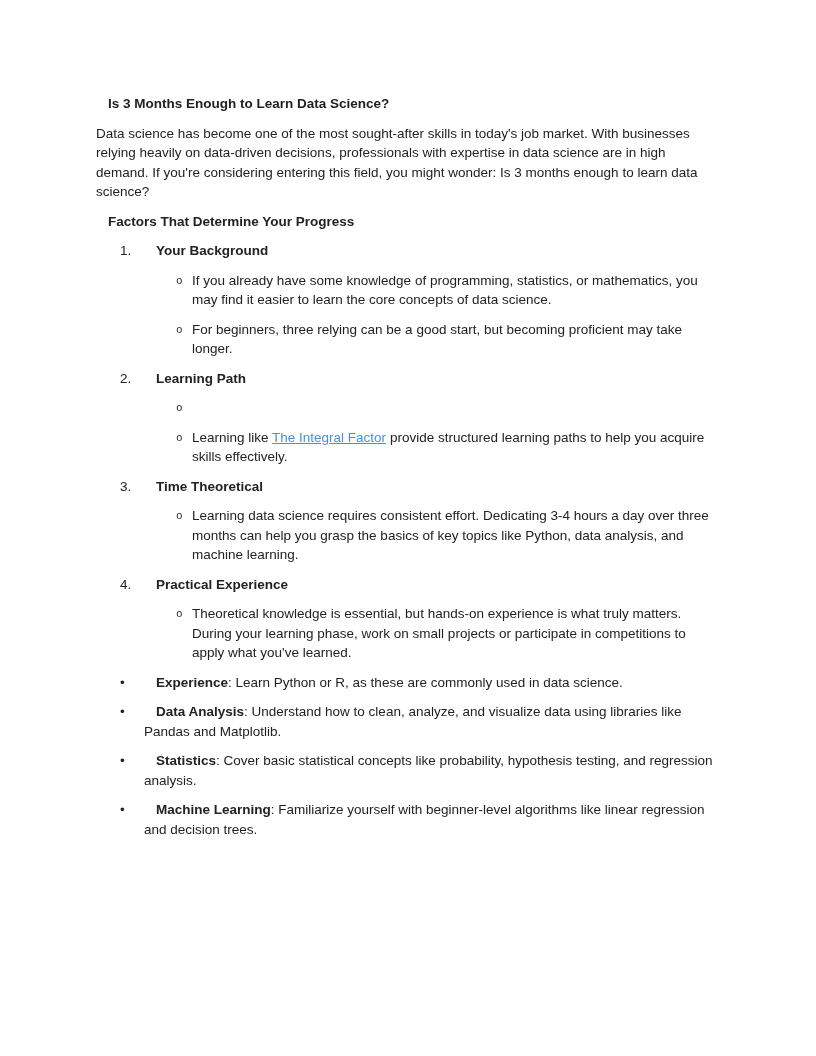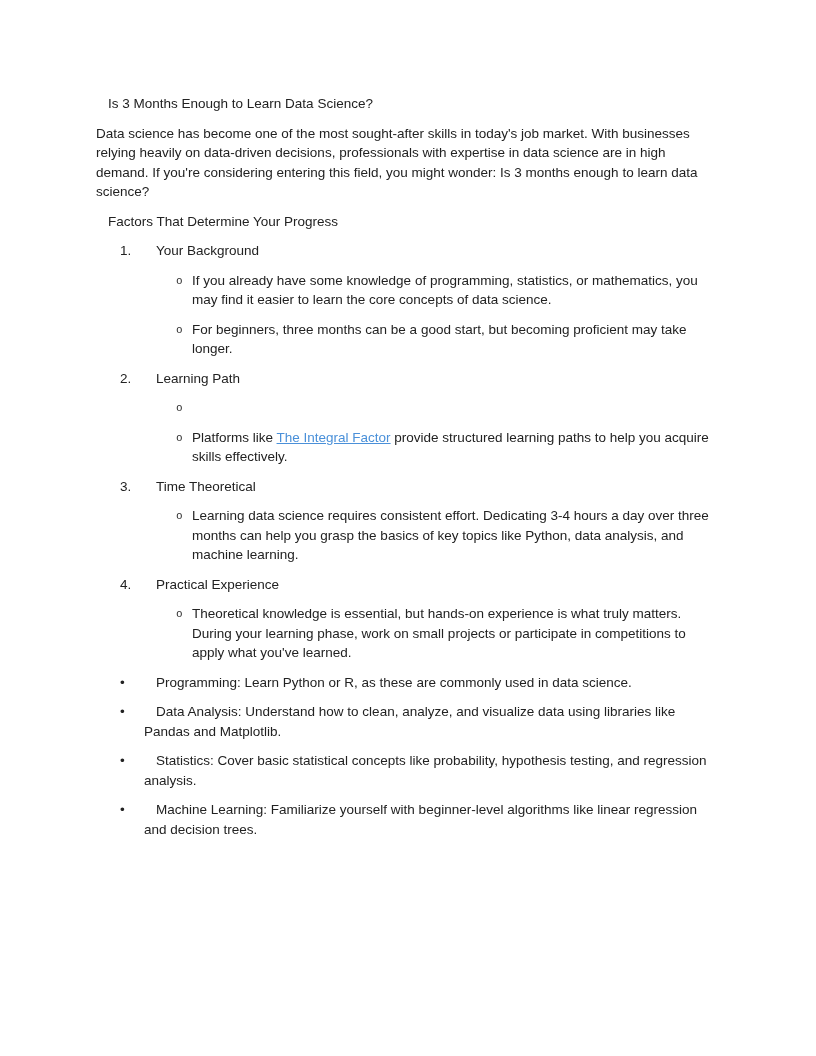--- a/index.html
+++ b/index.html
@@ -14,21 +14,21 @@
     position: absolute;
     left: 96px;
     top: 94px;
     width: 624px;
     font-family: "Liberation Sans", sans-serif;
     font-size: 13.5px;
     line-height: 19.5px;
     color: #222222;
   }
   p { margin: 0 0 10px 0; }
-  .bold { font-weight: 400; padding-left: 12px; }
+  .bold { font-weight: 700; padding-left: 12px; }
 
   .num-item { display: flex; margin: 0 0 10px 0; }
   .num { flex: 0 0 auto; width: 24px; margin-left: 24px; }
 
   .sub-item { display: flex; margin: 0 0 10px 0; }
   .sub-marker {
     flex: 0 0 auto;
     width: 16px;
     margin-left: 80px;
     font-family: "DejaVu Sans Mono", monospace;
@@ -60,33 +60,33 @@
     <div class="num-item">
       <span class="num">1.</span>
       <span class="bold">Your Background</span>
     </div>
     <div class="sub-item">
       <span class="sub-marker">o</span>
       <span class="sub-text">If you already have some knowledge of programming, statistics, or mathematics, you may find it easier to learn the core concepts of data science.</span>
     </div>
     <div class="sub-item">
       <span class="sub-marker">o</span>
-      <span class="sub-text">For beginners, three months can be a good start, but becoming proficient may take longer.</span>
+      <span class="sub-text">For beginners, three relying can be a good start, but becoming proficient may take longer.</span>
     </div>
 
     <div class="num-item">
       <span class="num">2.</span>
       <span class="bold">Learning Path</span>
     </div>
     <div class="sub-item">
       <span class="sub-marker">o</span>
     </div>
     <div class="sub-item">
       <span class="sub-marker">o</span>
-      <span class="sub-text"><span>Platforms like </span><a href="#" class="link link-light">The Integral Factor</a><span> provide structured learning paths to help you acquire skills effectively.</span></span>
+      <span class="sub-text"><span>Learning like </span><a href="#" class="link link-light">The Integral Factor</a><span> provide structured learning paths to help you acquire skills effectively.</span></span>
     </div>
 
     <div class="num-item">
       <span class="num">3.</span>
       <span class="bold">Time Theoretical</span>
     </div>
     <div class="sub-item">
       <span class="sub-marker">o</span>
       <span class="sub-text">Learning data science requires consistent effort. Dedicating 3-4 hours a day over three months can help you grasp the basics of key topics like Python, data analysis, and machine learning.</span>
     </div>
@@ -96,21 +96,21 @@
       <span class="bold">Practical Experience</span>
     </div>
     <div class="sub-item">
       <span class="sub-marker">o</span>
       <span class="sub-text">Theoretical knowledge is essential, but hands-on experience is what truly matters. During your learning phase, work on small projects or participate in competitions to apply what you've learned.</span>
     </div>
 
 
     <div class="bullet-item">
       <span class="bullet-marker">•</span>
-      <span class="sub-text"><span class="bold">Programming</span><span>: Learn Python or R, as these are commonly used in data science.</span></span>
+      <span class="sub-text"><span class="bold">Experience</span><span>: Learn Python or R, as these are commonly used in data science.</span></span>
     </div>
     <div class="bullet-item">
       <span class="bullet-marker">•</span>
       <span class="sub-text"><span class="bold">Data Analysis</span><span>: Understand how to clean, analyze, and visualize data using libraries like Pandas and Matplotlib.</span></span>
     </div>
     <div class="bullet-item">
       <span class="bullet-marker">•</span>
       <span class="sub-text"><span class="bold">Statistics</span><span>: Cover basic statistical concepts like probability, hypothesis testing, and regression analysis.</span></span>
     </div>
     <div class="bullet-item">

